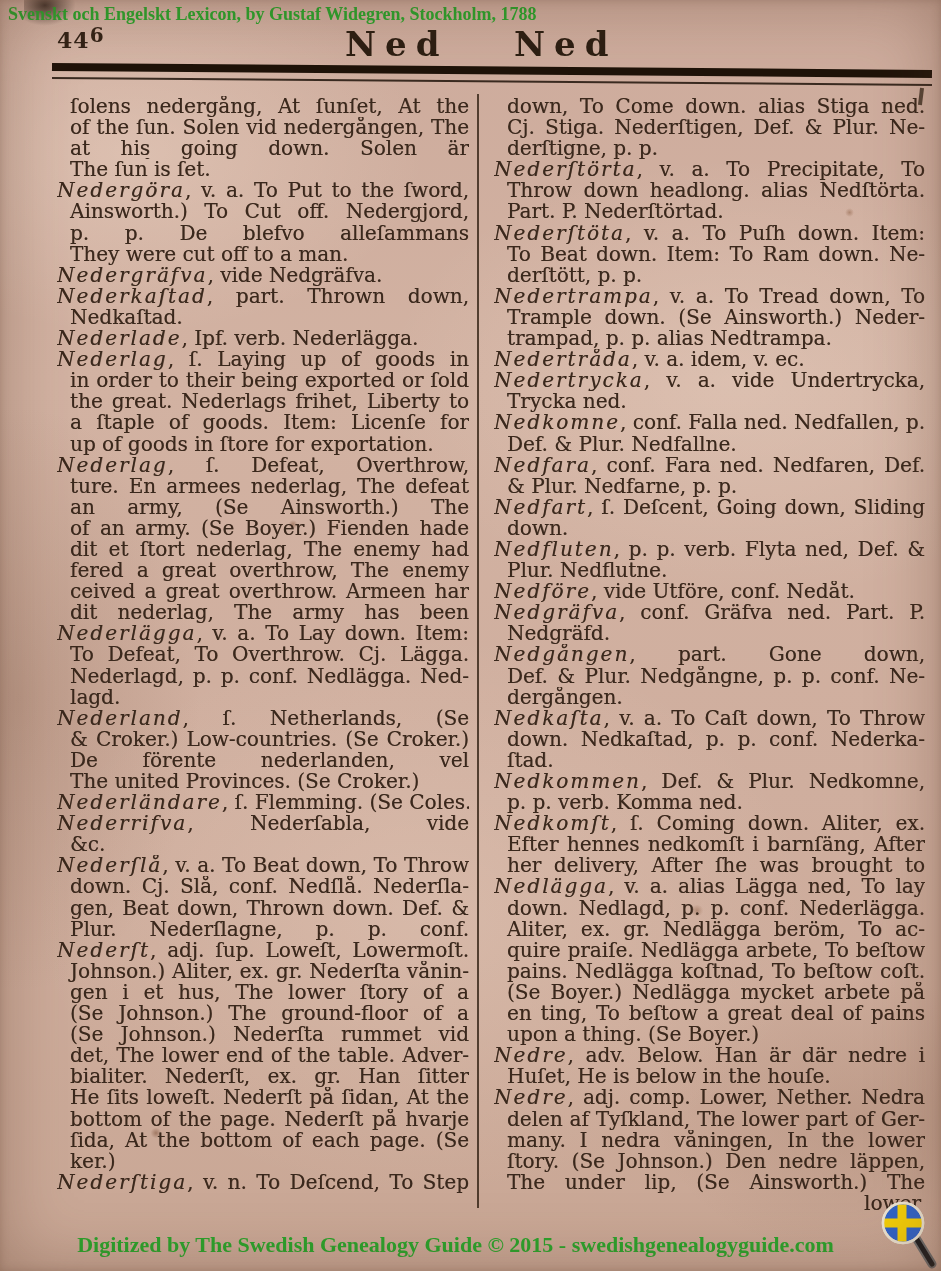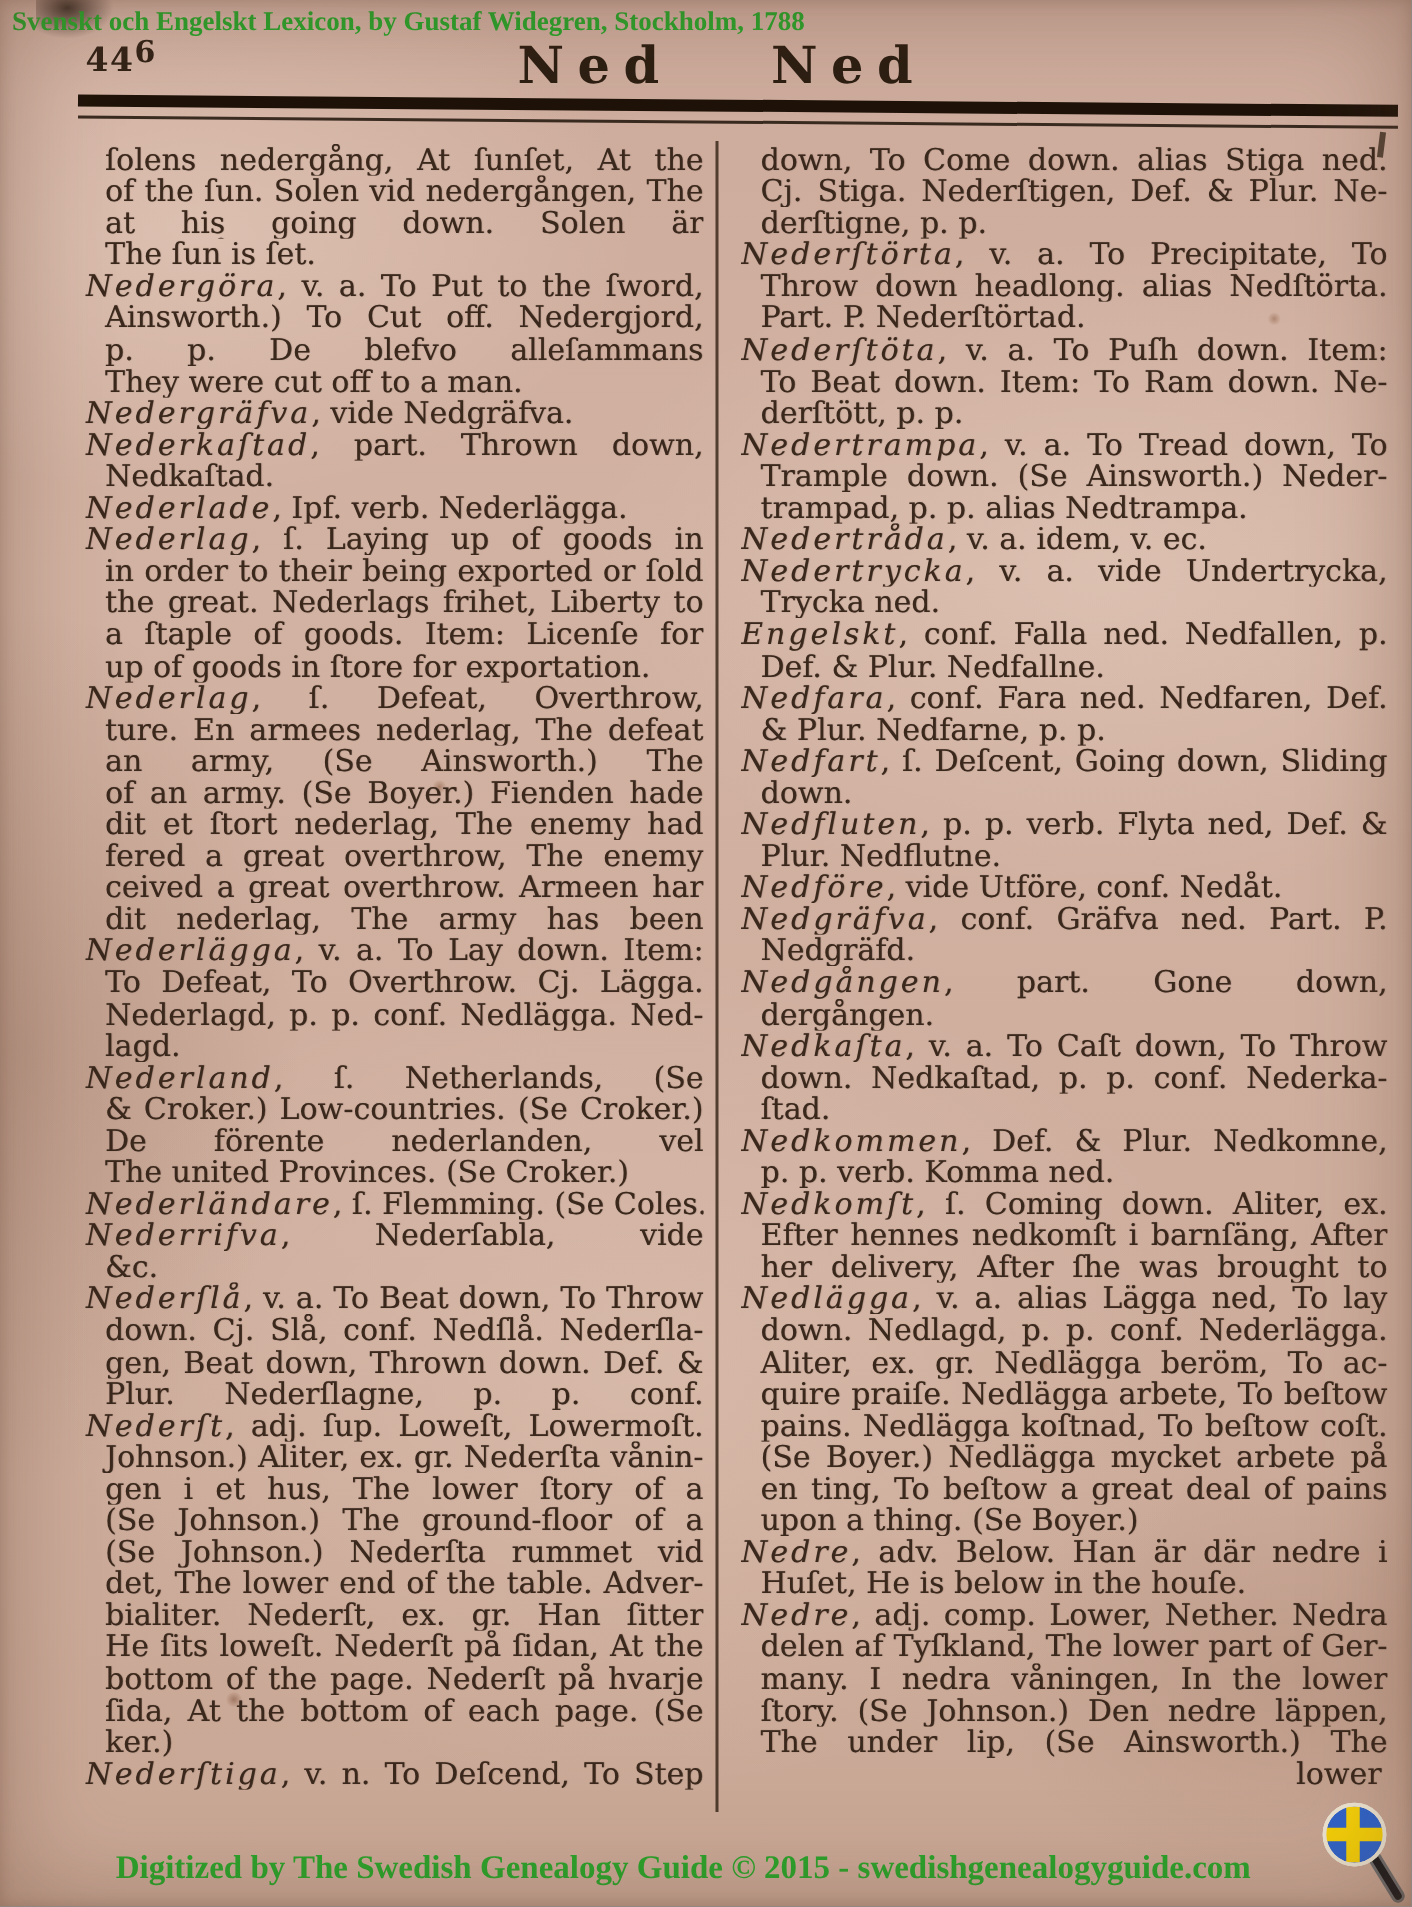--- a/index.html
+++ b/index.html
@@ -135,32 +135,33 @@
       <div class="line cont">Part. P. Nederſtörtad.</div>
       <div class="line entry just"><span class="hw">Nederſtöta</span>, v. a. To Puſh down. Item:</div>
       <div class="line cont just">To Beat down. Item: To Ram down. Ne-</div>
       <div class="line cont">derſtött, p. p.</div>
       <div class="line entry just"><span class="hw">Nedertrampa</span>, v. a. To Tread down, To</div>
       <div class="line cont just">Trample down. (Se Ainsworth.) Neder-</div>
       <div class="line cont">trampad, p. p. alias Nedtrampa.</div>
       <div class="line entry"><span class="hw">Nedertråda</span>, v. a. idem, v. ec.</div>
       <div class="line entry just"><span class="hw">Nedertrycka</span>, v. a. vide Undertrycka, conf.</div>
       <div class="line cont">Trycka ned.</div>
-      <div class="line entry just"><span class="hw">Engelskt</span>, conf. Falla ned. Nedfallen, p. p.</div>
+      <div class="line entry just"><span class="hw">Nedkomne</span>, conf. Falla ned. Nedfallen, p. p.</div>
       <div class="line cont">Def. &amp; Plur. Nedfallne.</div>
       <div class="line entry just"><span class="hw">Nedfara</span>, conf. Fara ned. Nedfaren, Def.</div>
       <div class="line cont">&amp; Plur. Nedfarne, p. p.</div>
       <div class="line entry just"><span class="hw">Nedfart</span>, ſ. Deſcent, Going down, Sliding</div>
       <div class="line cont">down.</div>
       <div class="line entry just"><span class="hw">Nedfluten</span>, p. p. verb. Flyta ned, Def. &amp;</div>
       <div class="line cont">Plur. Nedflutne.</div>
       <div class="line entry"><span class="hw">Nedföre</span>, vide Utföre, conf. Nedåt.</div>
       <div class="line entry just"><span class="hw">Nedgräfva</span>, conf. Gräfva ned. Part. P.</div>
       <div class="line cont">Nedgräfd.</div>
       <div class="line entry just"><span class="hw">Nedgången</span>, part. Gone down, Deſcended.</div>
+      <div class="line cont just">Def. &amp; Plur. Nedgångne, p. p. conf. Ne-</div>
       <div class="line cont">dergången.</div>
       <div class="line entry just"><span class="hw">Nedkaſta</span>, v. a. To Caſt down, To Throw</div>
       <div class="line cont just">down. Nedkaſtad, p. p. conf. Nederka-</div>
       <div class="line cont">ſtad.</div>
       <div class="line entry just"><span class="hw">Nedkommen</span>, Def. &amp; Plur. Nedkomne,</div>
       <div class="line cont">p. p. verb. Komma ned.</div>
       <div class="line entry just"><span class="hw">Nedkomſt</span>, ſ. Coming down. Aliter, ex. gr.</div>
       <div class="line cont just">Efter hennes nedkomſt i barnſäng, After</div>
       <div class="line cont just">her delivery, After ſhe was brought to bed.</div>
       <div class="line entry just"><span class="hw">Nedlägga</span>, v. a. alias Lägga ned, To lay</div>

